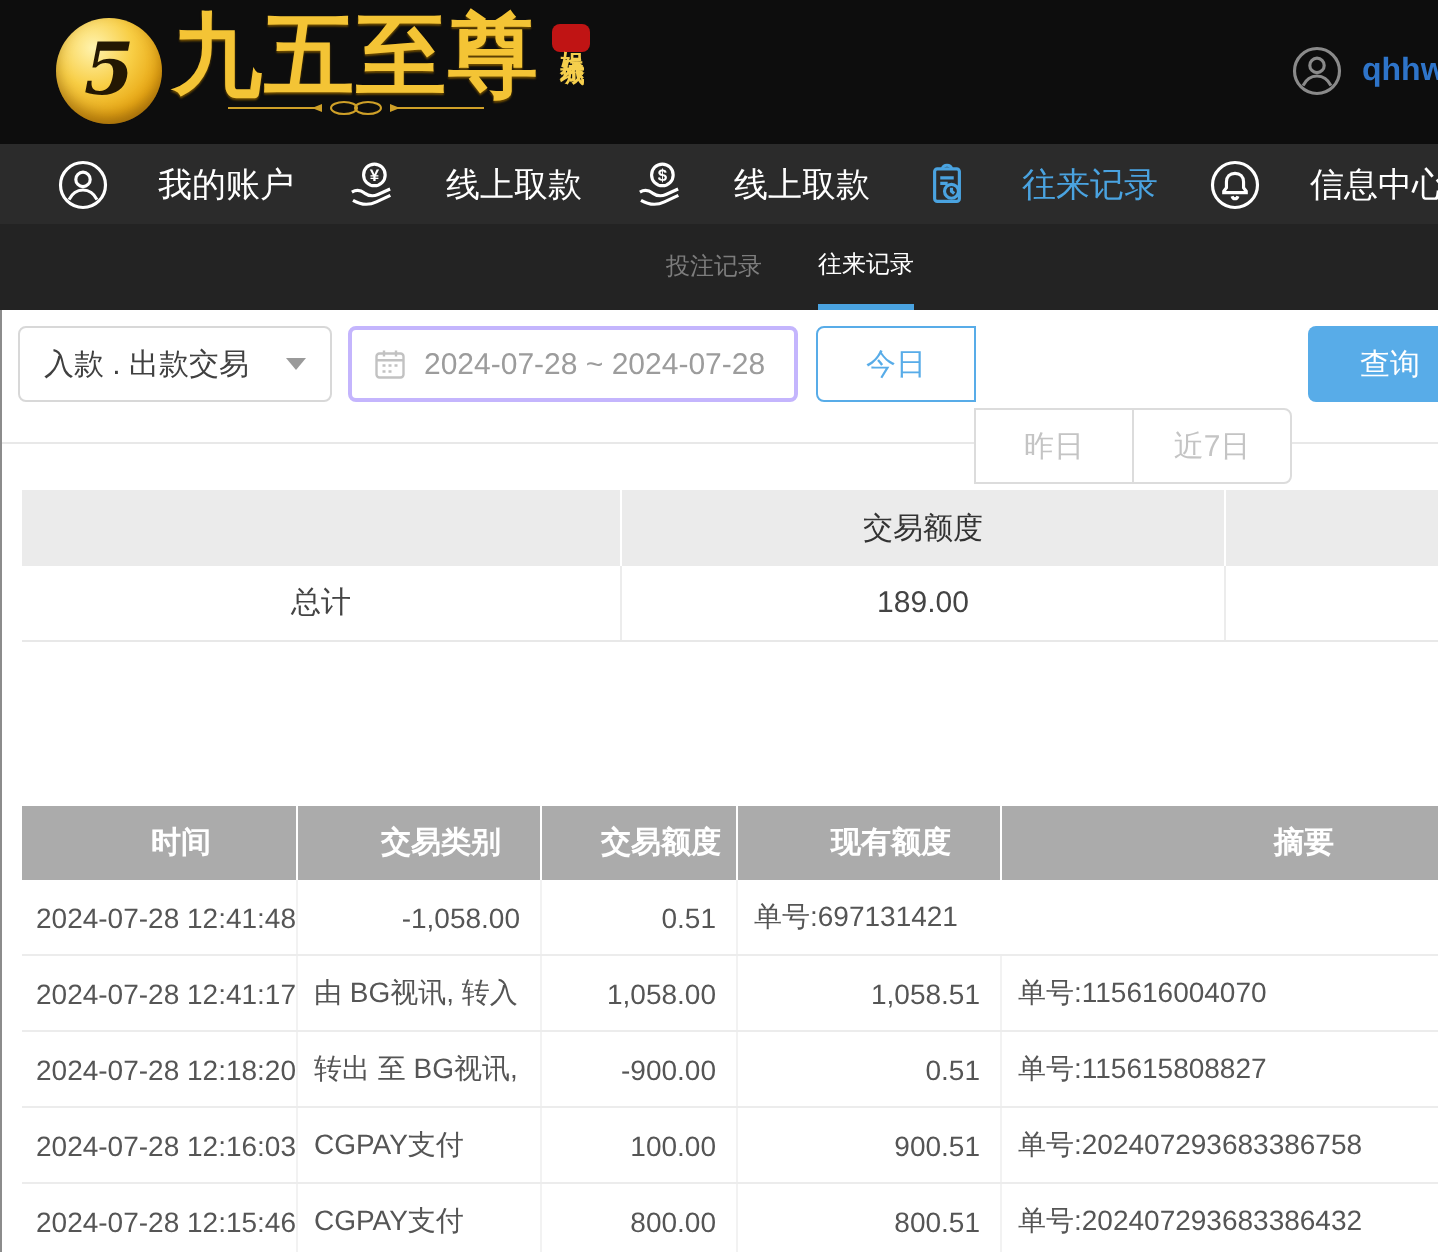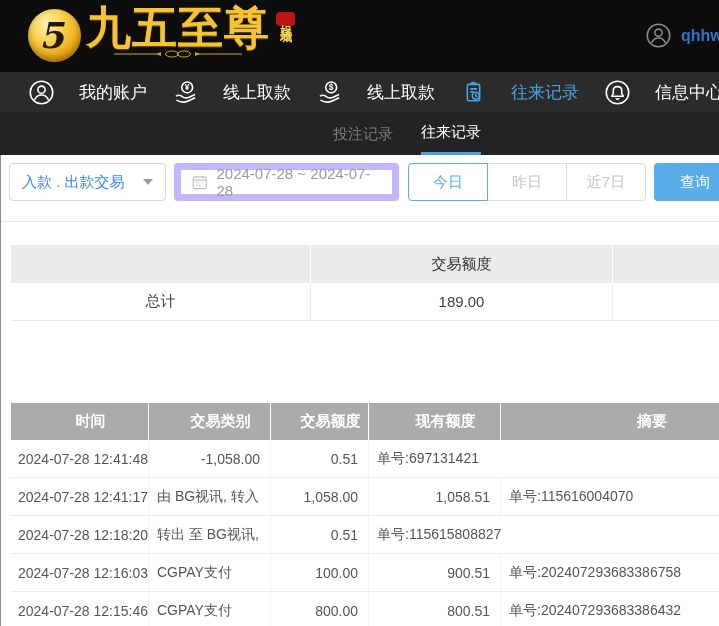--- a/index.html
+++ b/index.html
@@ -30,42 +30,42 @@
   .main-nav { position:absolute; top:72px; left:0; width:760px; height:40px; background:#2b2b2b;
     display:flex; align-items:center; padding-left:28px; }
   .nav-item { display:flex; align-items:center; gap:24px; color:#fff; font-size:17px;
     margin-right:25px; white-space:nowrap; cursor:pointer; }
   .nav-item svg { display:block; flex:0 0 auto; }
   .nav-item.active { color:#4aa3e0; }
 
   
   .sub-nav { position:absolute; top:112px; left:0; width:100%; height:43px; background:#232323; }
   .sub-tabs { position:absolute; left:333px; top:0; height:43px; display:flex; gap:28px; }
-  .sub-tab { font-size:15px; color:#7d7d7d; height:43px; line-height:43px; cursor:pointer; white-space:nowrap; }
+  .sub-tab { font-size:12px; color:#7d7d7d; height:43px; line-height:43px; cursor:pointer; white-space:nowrap; }
   .sub-tab.active { color:#fff; border-bottom:3px solid #4aa3e0; line-height:40px; }
 
   
   .content { position:absolute; top:155px; left:0; right:0; bottom:0; background:#fff;
     border-left:1px solid #8c8c8c; }
 
   .filter-bar { position:absolute; top:0; left:0; width:100%; height:67px; border-bottom:1px solid #e8e8e8; }
   .type-select { position:absolute; left:8px; top:8px; width:157px; height:38px;
     border:1px solid #d8d8d8; border-radius:4px; display:flex; align-items:center;
-    padding:0 12px; color:#3b82f6; font-size:15px; cursor:pointer; background:#fff; }
+    padding:0 12px; color:#404040; font-size:15px; cursor:pointer; background:#fff; }
   .caret { margin-left:auto; width:0; height:0; border-left:5px solid transparent;
     border-right:5px solid transparent; border-top:6px solid #9a9a9a; }
   .date-input { position:absolute; left:173px; top:8px; width:225px; height:38px;
-    border:7px solid #c4b5fd; border-radius:4px; display:flex; align-items:center; gap:8px;
+    border:2px solid #c4b5fd; border-radius:4px; display:flex; align-items:center; gap:8px;
     padding:0 10px; color:#9c9c9c; font-size:15px; cursor:text; background:#fff; }
   .btn-group { position:absolute; left:407px; top:8px; display:flex; }
   .qbtn { width:80px; height:38px; background:#fff; border:1px solid #dcdcdc; color:#c4c4c4;
     font-size:15px; cursor:pointer; font-family:inherit; }
   .qbtn:first-child { border-radius:4px 0 0 4px; }
   .qbtn:last-child { border-radius:0 4px 4px 0; }
-  .qbtn + .qbtn { margin-left:-1px; }
+  .qbtn + .qbtn { margin-left:-1px;margin-top:41px; }
   .qbtn.active { border-color:#58ace8; color:#58ace8; position:relative; z-index:2; }
   .search-btn { position:absolute; left:653px; top:8px; width:82px; height:38px;
     background:#58ace8; border:none; border-radius:4px; color:#fff; font-size:15px;
     cursor:pointer; font-family:inherit; }
 
   
   .summary-table { position:absolute; left:10px; top:90px; width:770px; }
   .sum-header, .sum-row { display:grid; grid-template-columns:300px 302px 168px; height:38px; }
   .sum-header { background:#ebebeb; }
   .sum-header .cell { display:flex; align-items:center; justify-content:center; color:#333;
@@ -230,20 +230,21 @@
       <div class="dt-row">
         <div class="cell time">2024-07-28 12:41:17</div>
         <div class="cell">由 BG视讯, 转入</div>
         <div class="cell right">1,058.00</div>
         <div class="cell right">1,058.51</div>
         <div class="cell note">单号:115616004070</div>
       </div>
       <div class="dt-row">
         <div class="cell time">2024-07-28 12:18:20</div>
         <div class="cell">转出 至 BG视讯,</div>
+        <div class="cell right">-900.00</div>
         <div class="cell right">0.51</div>
         <div class="cell note">单号:115615808827</div>
       </div>
       <div class="dt-row">
         <div class="cell time">2024-07-28 12:16:03</div>
         <div class="cell">CGPAY支付</div>
         <div class="cell right">100.00</div>
         <div class="cell right">900.51</div>
         <div class="cell note">单号:202407293683386758</div>
       </div>

